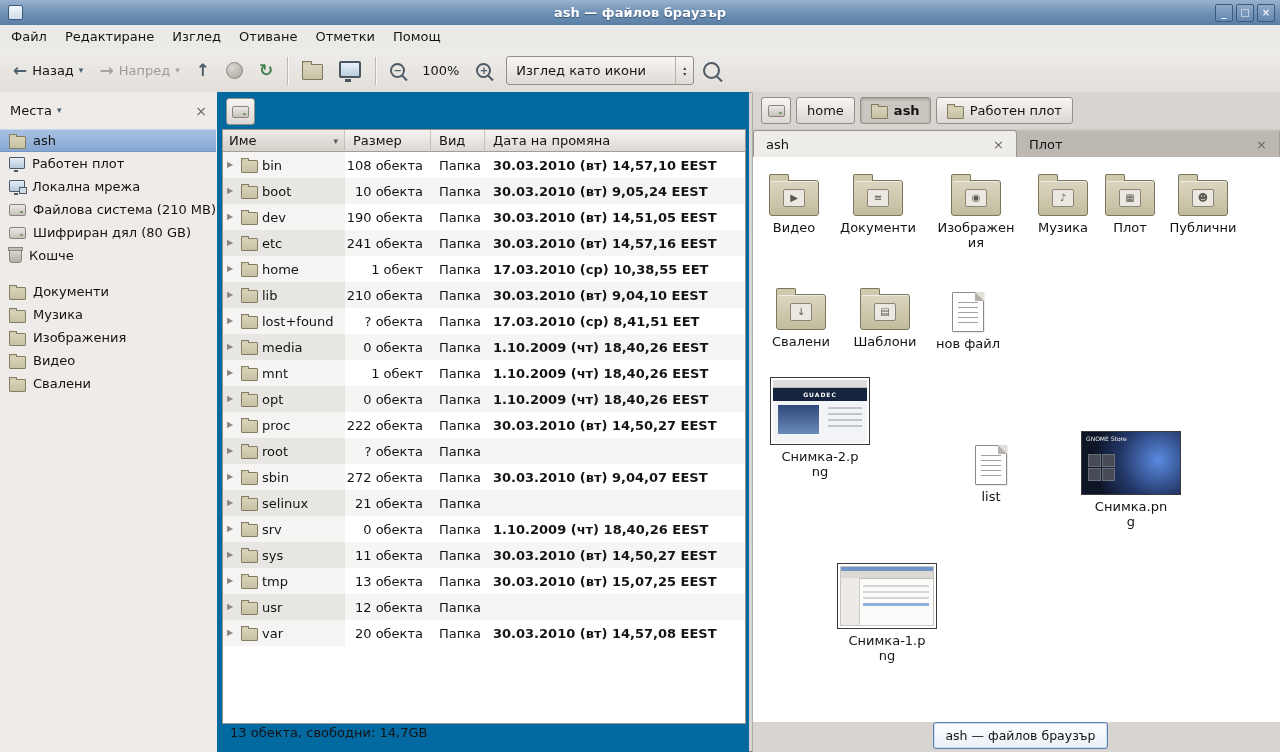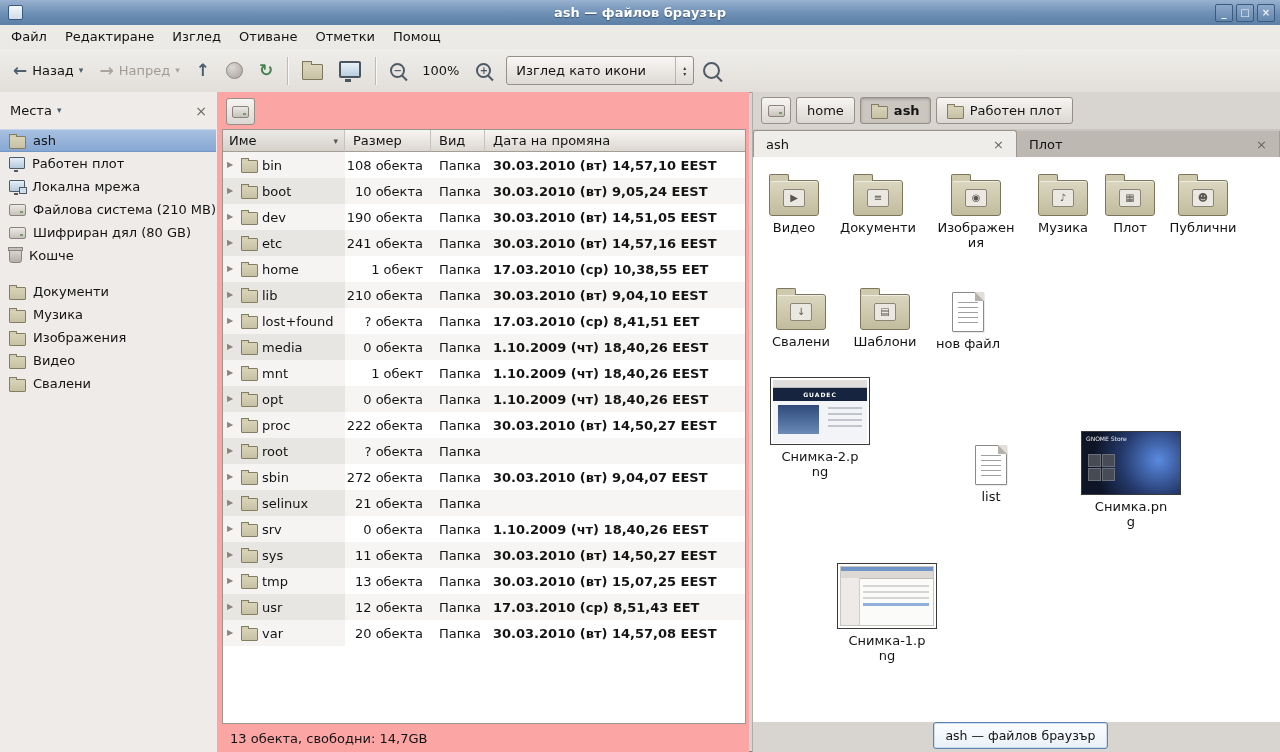--- a/index.html
+++ b/index.html
@@ -58,42 +58,42 @@
   .mi-folder::before{content:"";position:absolute;left:-1px;top:-3px;width:6px;height:2px;background:#d2ccb2;border:1px solid #837d62;border-bottom:none;}
   .mi-drive{width:15px;height:10px;background:linear-gradient(#eceae6,#c6c1ba);border:1px solid #8a847c;border-radius:2px;position:relative;}
   .mi-drive::after{content:"";position:absolute;right:2px;bottom:2px;width:3px;height:2px;background:#7a9a6a;}
   .mi-desktop,.mi-network{width:14px;height:10px;border:1px solid #4e5a66;background:linear-gradient(#e4eef7,#b4c9da);border-radius:1px;position:relative;margin-top:-2px;}
   .mi-desktop::after,.mi-network::after{content:"";position:absolute;left:4px;bottom:-4px;width:4px;height:2px;background:#4e5a66;}
   .mi-network::before{content:"";position:absolute;right:-3px;bottom:-3px;width:6px;height:5px;border:1px solid #4e5a66;background:#cfdde9;}
   .mi-trash{width:11px;height:12px;background:linear-gradient(#dbd8d3,#b4afa8);border:1px solid #8a847c;border-radius:1px 1px 3px 3px;position:relative;margin-top:1px;}
   .mi-trash::before{content:"";position:absolute;left:-2px;top:-3px;width:13px;height:2px;background:#c4bfb8;border:1px solid #8a847c;}
 
   
-  .midpane{position:absolute;left:217px;top:92px;width:532px;bottom:0;background:#fca5a5;}
+  .midpane{position:absolute;left:217px;top:92px;width:532px;bottom:0;background:#0369a1;}
   .mini-btn{position:absolute;left:9px;top:6px;width:27px;height:25px;border:1px solid #968f88;border-radius:3px;background:linear-gradient(#f7f5f2,#dbd7d2);display:flex;align-items:center;justify-content:center;}
   .listwrap{position:absolute;left:5px;top:37px;right:3px;bottom:28px;background:#fff;border:1px solid #9b958e;display:flex;flex-direction:column;overflow:hidden;}
   .lheader{display:flex;height:22px;flex:none;}
   .hcell{background:linear-gradient(#f7f5f2,#dcd8d3);border-right:1px solid #c6c1bb;border-bottom:1px solid #a49e97;display:flex;align-items:center;padding:0 8px;gap:4px;box-sizing:border-box;white-space:nowrap;}
   .hcell.sorted{background:linear-gradient(#edeae6,#d4d0ca);}
   .hc0{width:122px;flex:none;padding:0 6px;}
   .hc1{width:86px;flex:none;}
   .hc2{width:54px;flex:none;}
   .hc3{flex:1;border-right:none;}
   .sort-arrow{margin-left:auto;font-size:9px;color:#5a554e;}
   .lrows{flex:1;overflow:hidden;}
   .lrow{display:flex;height:26px;align-items:stretch;}
   .lrow.alt{background:#f6f5f3;}
   .cell{display:flex;align-items:center;padding:0 8px;box-sizing:border-box;white-space:nowrap;overflow:hidden;}
   .c-name{width:122px;flex:none;background:rgba(115,105,88,.07);padding:0 4px;gap:4px;}
   .lrow.alt .c-name{background:rgba(115,105,88,.11);}
   .c-size{width:86px;flex:none;justify-content:flex-end;}
   .c-type{width:54px;flex:none;}
   .c-date{flex:1;font-weight:bold;}
   .expander{width:10px;flex:none;font-size:8px;color:#8b857d;line-height:1;}
-  .statusbar{position:absolute;left:5px;right:3px;bottom:0;height:27px;display:flex;align-items:center;padding:0 8px;}
+  .statusbar{position:absolute;left:5px;right:3px;bottom:0;height:27px;display:flex;padding:0 8px;}
 
   
   .rightpane{position:absolute;left:752px;top:92px;right:0;bottom:0;background:#d8d4d0;border-left:1px solid #b3ada6;}
   .pathbar{position:absolute;top:0;left:0;right:0;height:37px;display:flex;align-items:center;gap:5px;padding:0 8px;}
   .pbtn{height:27px;display:flex;align-items:center;gap:6px;padding:0 10px;border:1px solid #968f88;border-radius:3px;background:linear-gradient(#f7f5f2,#dbd7d2);box-sizing:border-box;white-space:nowrap;}
   .pbtn.iconic{width:30px;justify-content:center;padding:0;}
   .pbtn.active{background:#cbc6c0;box-shadow:inset 0 1px 3px rgba(0,0,0,.25);font-weight:bold;}
   .tabbar{position:absolute;top:37px;left:0;right:0;height:28px;background:#c9c5c0;border-bottom:1px solid #9b958e;display:flex;align-items:flex-end;}
   .tab{flex:1;height:26px;display:flex;align-items:center;padding:0 12px;background:#bdb8b2;border-right:1px solid #a49e97;box-sizing:border-box;}
   .tab.active{background:#efedea;border:1px solid #9b958e;border-bottom:1px solid #efedea;border-radius:3px 3px 0 0;margin-bottom:-1px;height:28px;}
@@ -461,21 +461,20 @@
             <div class="cell c-date">30.03.2010 (вт) 15,07,25 EEST</div>
           </div>
           <div class="lrow alt">
             <div class="cell c-name">
               <span class="expander">▶</span>
               <span class="mi mi-folder"></span>
               <span>usr</span>
             </div>
             <div class="cell c-size">12 обекта</div>
             <div class="cell c-type">Папка</div>
-            <div class="cell c-date">17.03.2010 (ср) 8,51,43 EET</div>
           </div>
           <div class="lrow">
             <div class="cell c-name">
               <span class="expander">▶</span>
               <span class="mi mi-folder"></span>
               <span>var</span>
             </div>
             <div class="cell c-size">20 обекта</div>
             <div class="cell c-type">Папка</div>
             <div class="cell c-date">30.03.2010 (вт) 14,57,08 EEST</div>

